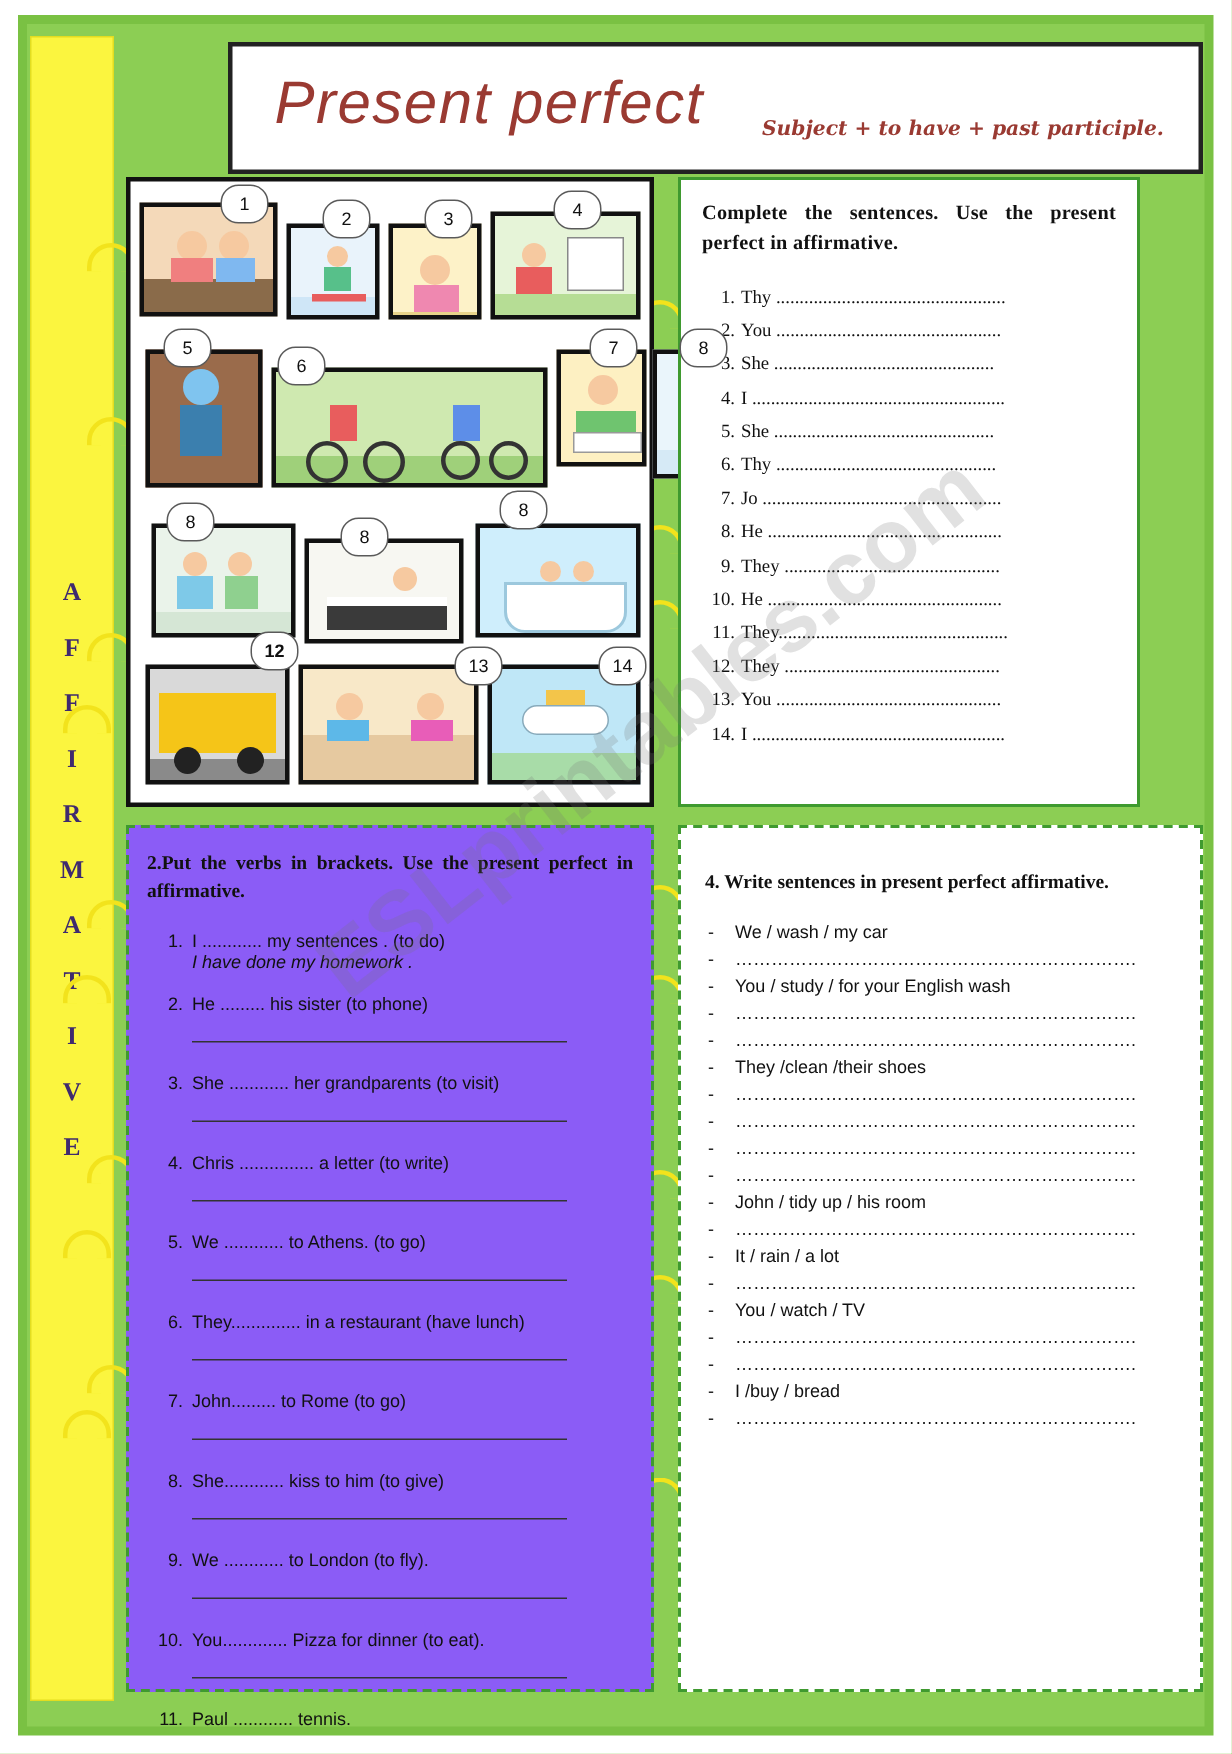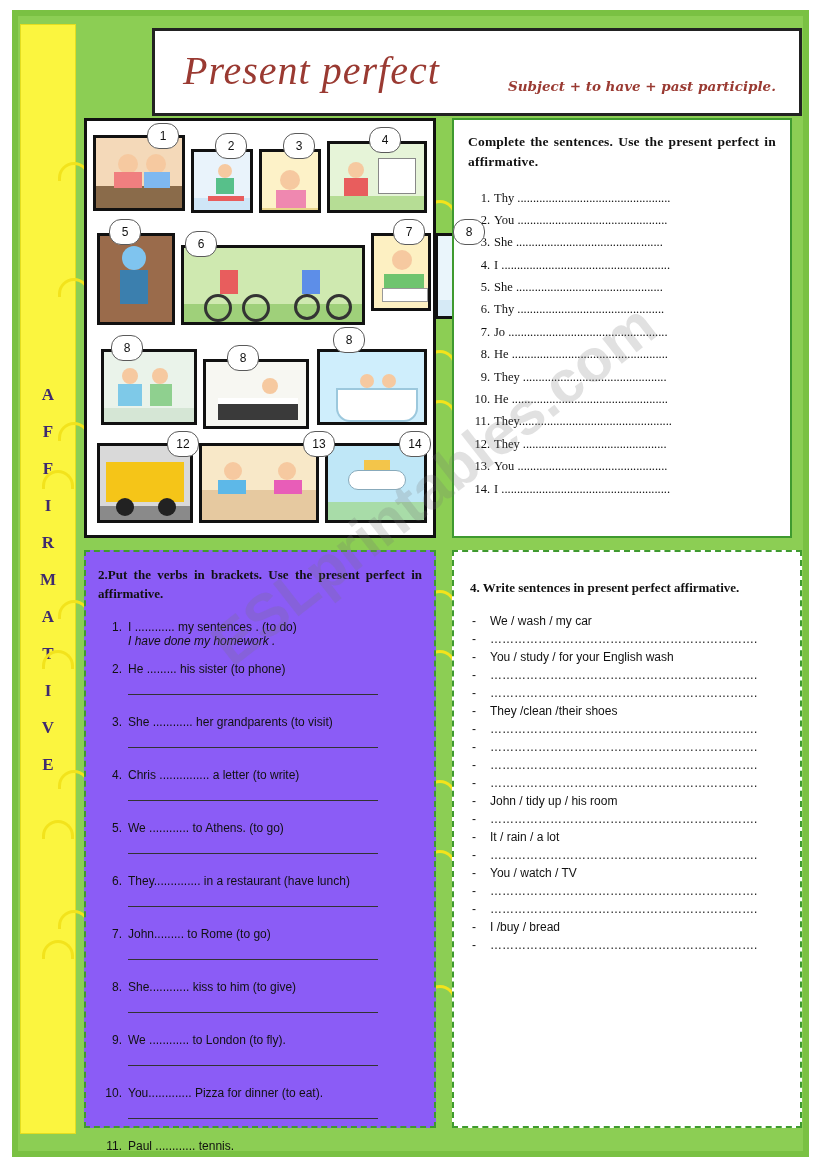--- a/index.html
+++ b/index.html
@@ -74,21 +74,21 @@
     width: 650px;
     height: 88px;
     background: #ffffff;
     border: 3px solid #222222;
     box-sizing: border-box;
   }
   .title-main {
     position: absolute;
     left: 28px;
     top: 16px;
-    font-family: Liberation Serif, serif;
+    font-family: Liberation Sans, sans-serif;
     font-style: italic;
     font-size: 40px;
     color: #9a3a32;
     letter-spacing: 1px;
     white-space: nowrap;
   }
   .title-sub {
     position: absolute;
     left: 353px;
     top: 47px;
@@ -137,21 +137,21 @@
   
   .scene { position:absolute; left:0; top:0; right:0; bottom:0; }
   .blob { position: absolute; border-radius: 50%; }
   .bar  { position: absolute; }
 
   
   .ex1 {
     position: absolute;
     left: 440px;
     top: 108px;
-    width: 340px;
+    width: 308px;
     height: 420px;
     background: #ffffff;
     border: 2px solid #3f9a2f;
     box-sizing: border-box;
     padding: 12px 14px;
   }
   .ex-head {
     font-family: "Liberation Serif", serif;
     font-weight: bold;
     font-size: 13.5px;
@@ -460,21 +460,21 @@
     <div class="bubble" style="left:246px; top:206px;">8</div>
 
     <div class="pic" style="left:10px; top:322px; width:96px; height:80px; background:#d9d9d9;">
       <div class="scene">
         <div class="bar" style="left:6px;top:16px;width:78px;height:40px;background:#f5c518;"></div>
         <div class="bar" style="left:0;top:60px;width:100%;height:20px;background:#8a8a8a;"></div>
         <div class="blob" style="left:16px;top:52px;width:18px;height:18px;background:#222;"></div>
         <div class="blob" style="left:58px;top:52px;width:18px;height:18px;background:#222;"></div>
       </div>
     </div>
-    <div class="bubble" style="left:80px; top:310px;">12</div>
+    <div class="bubble" style="left:80px; top:300px;font-weight:bold;">12</div>
 
     <div class="pic" style="left:112px; top:322px; width:120px; height:80px; background:#f8e8c8;">
       <div class="scene">
         <div class="bar" style="left:0;top:44px;width:100%;height:36px;background:#e6c9a0;"></div>
         <div class="blob" style="left:22px;top:16px;width:18px;height:18px;background:#f6c9a0;"></div>
         <div class="blob" style="left:76px;top:16px;width:18px;height:18px;background:#f6c9a0;"></div>
         <div class="bar" style="left:16px;top:34px;width:28px;height:14px;background:#5db8e8;"></div>
         <div class="bar" style="left:72px;top:34px;width:28px;height:14px;background:#e85db8;"></div>
       </div>
     </div>

